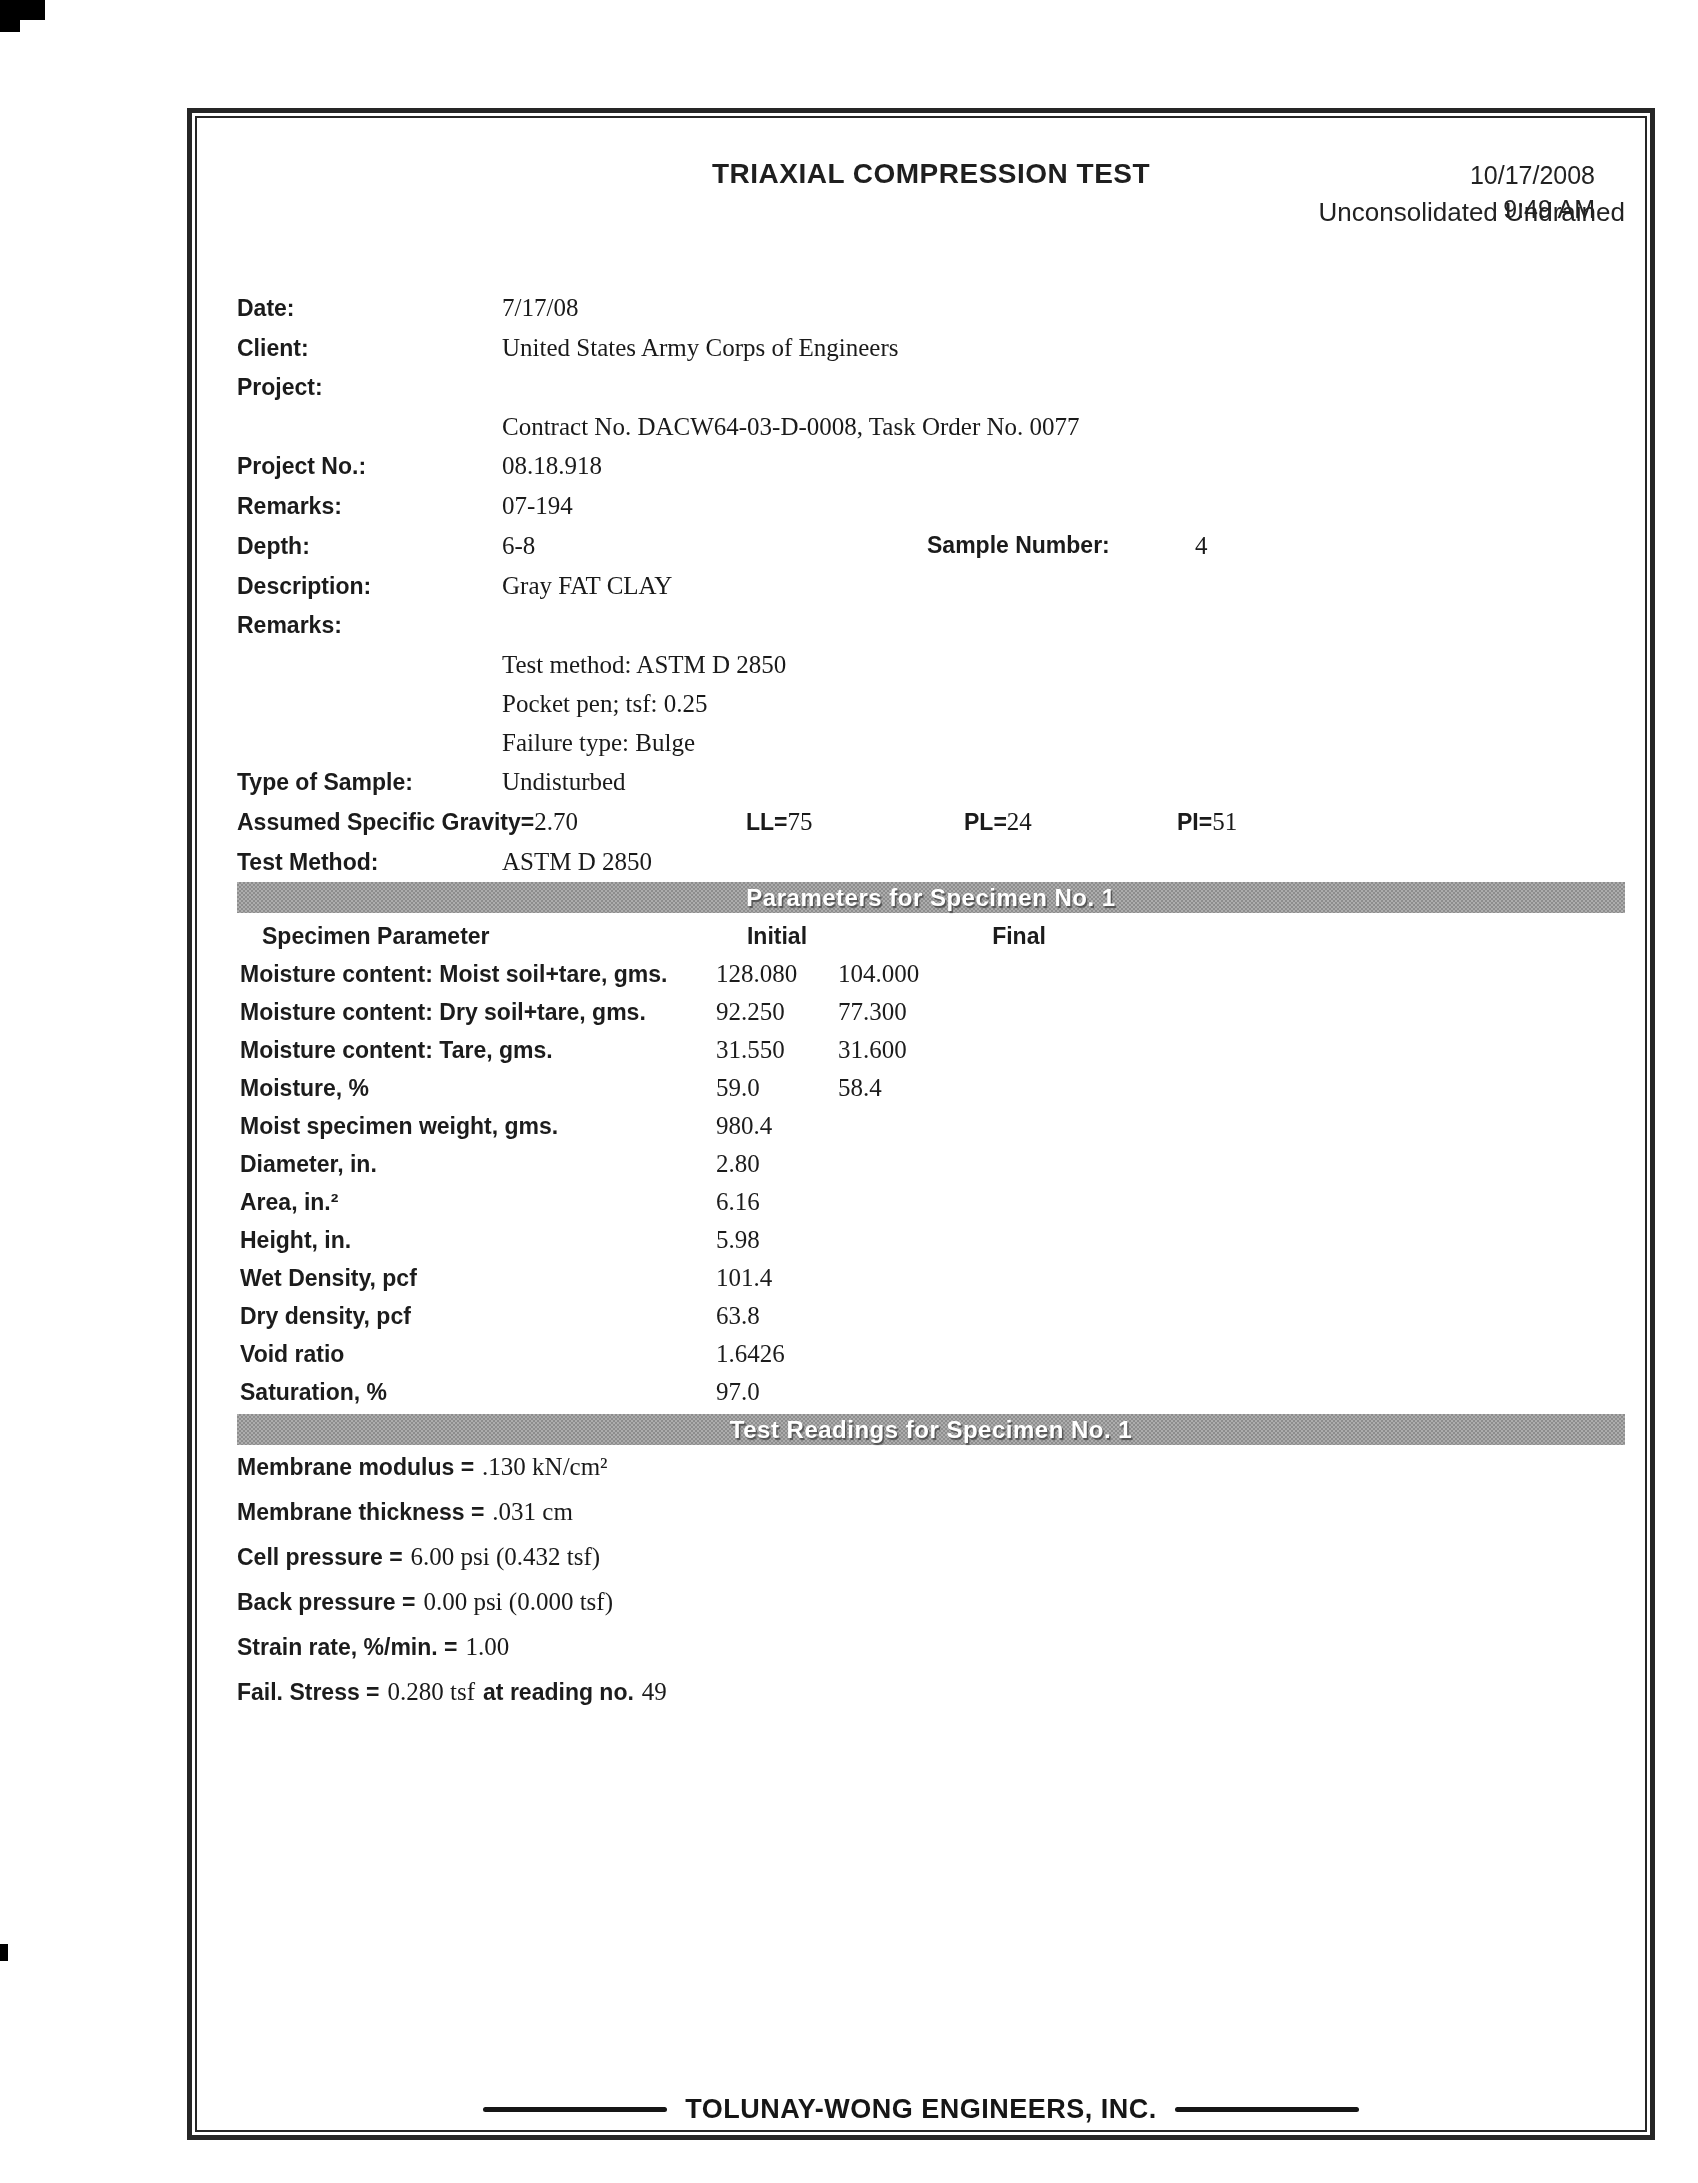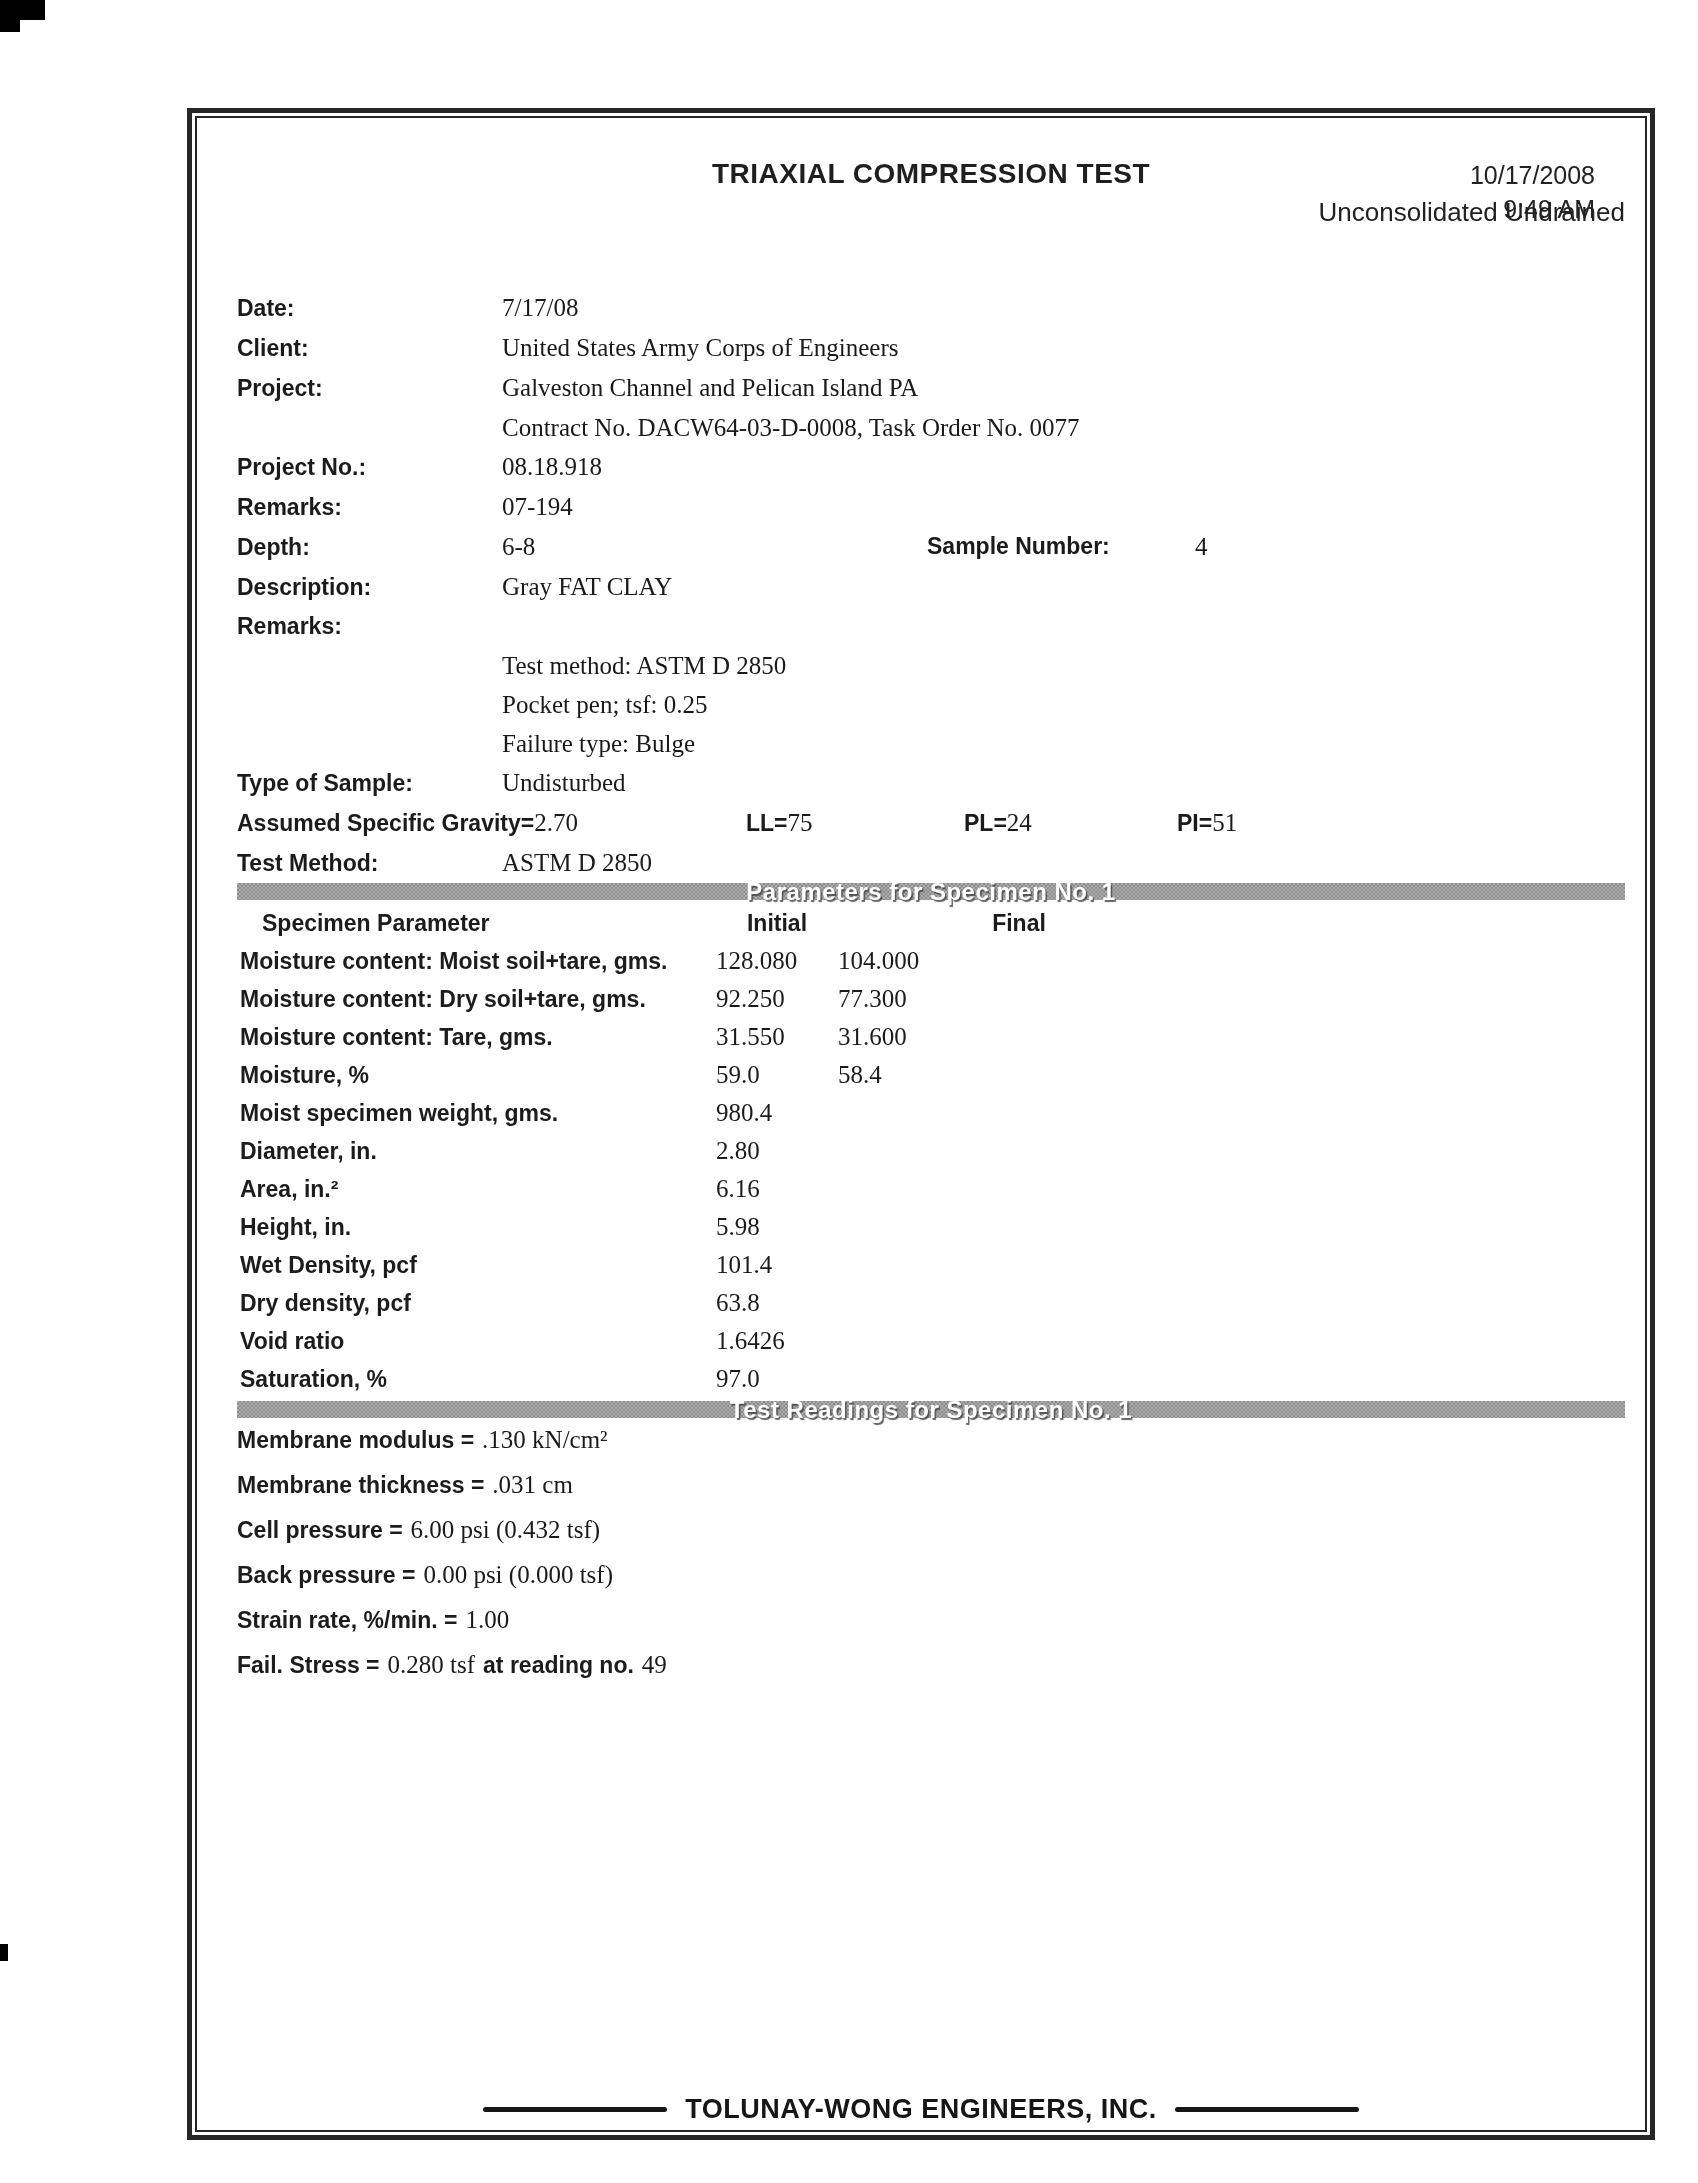--- a/index.html
+++ b/index.html
@@ -30,21 +30,21 @@
   .lbl{font-weight:bold;font-size:23px;color:#1b1b1b;}
   .info-label{flex:none;width:265px;}
   .val{font-family:"Liberation Serif",serif;font-size:25px;color:#1a1a1a;}
   .sample-label{position:absolute;left:690px;}
   .sample-value{position:absolute;left:958px;}
   .at-ll{position:absolute;left:509px;}
   .at-pl{position:absolute;left:727px;}
   .at-pi{position:absolute;left:940px;}
 
   
-  .section-bar{height:17px;display:flex;align-items:center;justify-content:center;
+  .section-bar{height:31px;display:flex;align-items:center;justify-content:center;
                background-color:#9e9e9e;
                background-image:repeating-conic-gradient(#8d8d8d 0% 25%, #adadad 0% 50%);
                background-size:4px 4px;}
   .section-bar span{font-size:24px;font-weight:bold;color:#ffffff;letter-spacing:0.5px;
                     text-shadow:1.5px 1.5px 1px rgba(70,70,70,.85);}
 
   
   .param-table{margin-top:4px;}
   .t-row{display:grid;grid-template-columns:479px 122px 233px;line-height:38px;}
   .t-param{font-weight:bold;font-size:23px;padding-left:3px;}
@@ -90,21 +90,20 @@
         <span class="val">7/17/08</span>
       </div>
 
       <div class="info-row">
         <span class="lbl info-label">Client:</span>
         <span class="val">United States Army Corps of Engineers</span>
       </div>
 
       <div class="info-row">
         <span class="lbl info-label">Project:</span>
-        <span class="val">Galveston Channel and Pelican Island PA</span>
       </div>
 
       <div class="info-row">
         <span class="lbl info-label"></span>
         <span class="val">Contract No. DACW64-03-D-0008, Task Order No. 0077</span>
       </div>
 
       <div class="info-row">
         <span class="lbl info-label">Project No.:</span>
         <span class="val">08.18.918</span>

